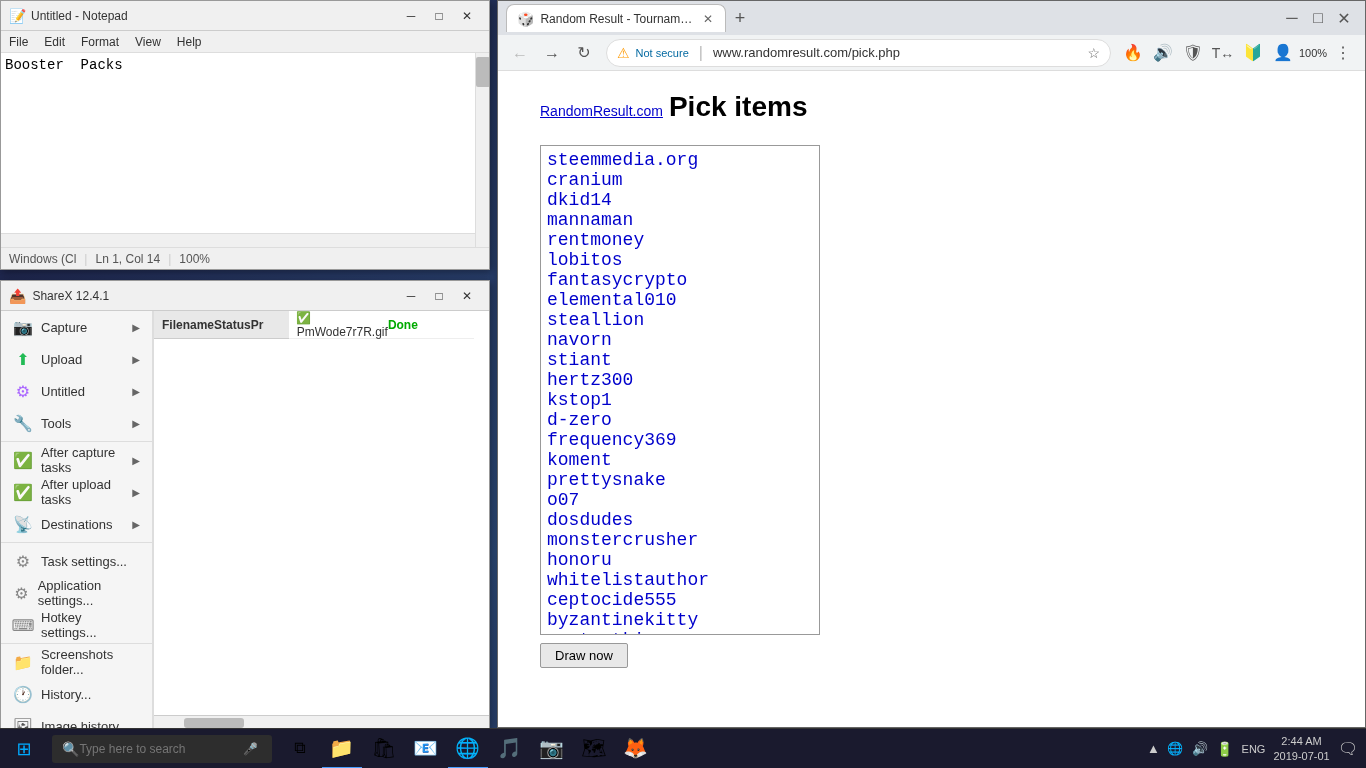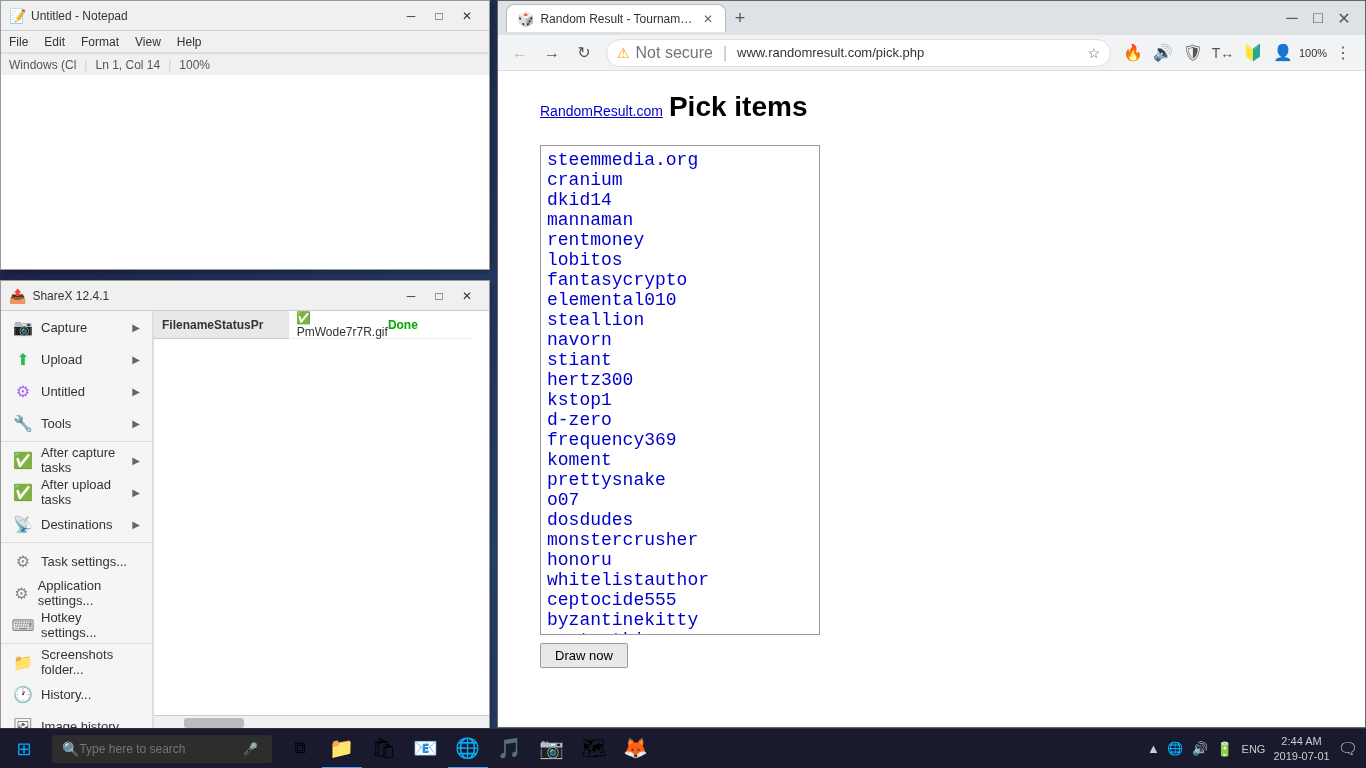--- a/index.html
+++ b/index.html
@@ -221,20 +221,27 @@
       <div class="win-ctrl close">✕</div>
     </div>
   </div>
   <div class="notepad-menu">
     <div class="menu-item">File</div>
     <div class="menu-item">Edit</div>
     <div class="menu-item">Format</div>
     <div class="menu-item">View</div>
     <div class="menu-item">Help</div>
   </div>
+  <div style="flex:1; position:relative; overflow:hidden; display:flex;">
+    <div class="notepad-content" style="font-family:'Courier New',monospace; font-size:14px; white-space:pre;">Booster  Packs</div>
+    <div style="position:absolute;right:0;top:0;bottom:0;width:14px;background:#f0f0f0;border-left:1px solid #ddd;">
+      <div style="width:14px;height:30px;background:#bbb;border-radius:2px;margin-top:4px;"></div>
+    </div>
+    <div style="position:absolute;right:14px;bottom:0;left:0;height:14px;background:#f0f0f0;border-top:1px solid #ddd;"></div>
+  </div>
   <div class="notepad-statusbar">
     <span>Windows (Cl</span>
     <span class="status-sep">|</span>
     <span>Ln 1, Col 14</span>
     <span class="status-sep">|</span>
     <span>100%</span>
   </div>
 </div>
 
 <div class="sharex-window">
@@ -351,21 +358,21 @@
       <div class="browser-win-ctrl close">✕</div>
     </div>
   </div>
 
   <div class="browser-nav">
     <div class="nav-btn disabled">←</div>
     <div class="nav-btn">→</div>
     <div class="nav-btn">↻</div>
     <div class="address-bar">
       <span class="warning-icon">⚠</span>
-      <span style="font-size:16px;color:#737373;margin-right:4px;">Not secure</span>
+      <span style="font-size:11px;color:#0369a1;margin-right:4px;">Not secure</span>
       <span style="color:#bbb;margin-right:4px;">|</span>
       <span class="url-text">www.randomresult.com/pick.php</span>
       <span class="star-icon">☆</span>
     </div>
     <div class="nav-extensions">
       <div class="ext-icon">🔥</div>
       <div class="ext-icon">🔊</div>
       <div class="ext-icon">🛡</div>
       <div class="ext-icon" style="font-size:14px;color:#555;">T↔</div>
       <div class="ext-icon">🔰</div>

